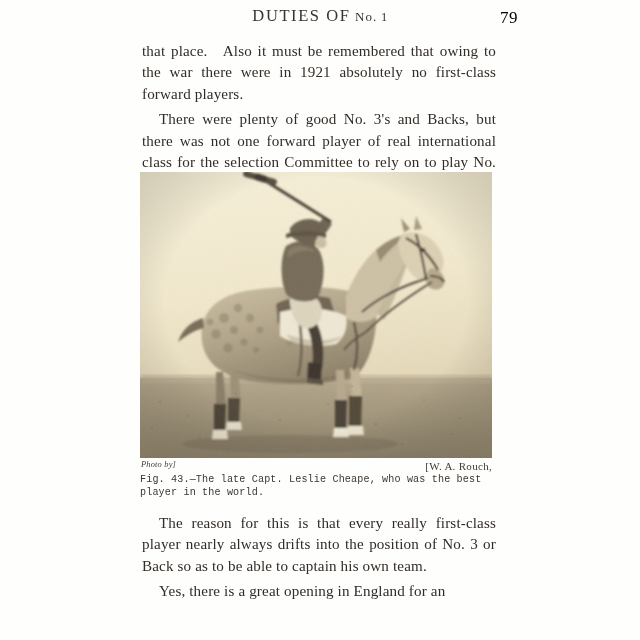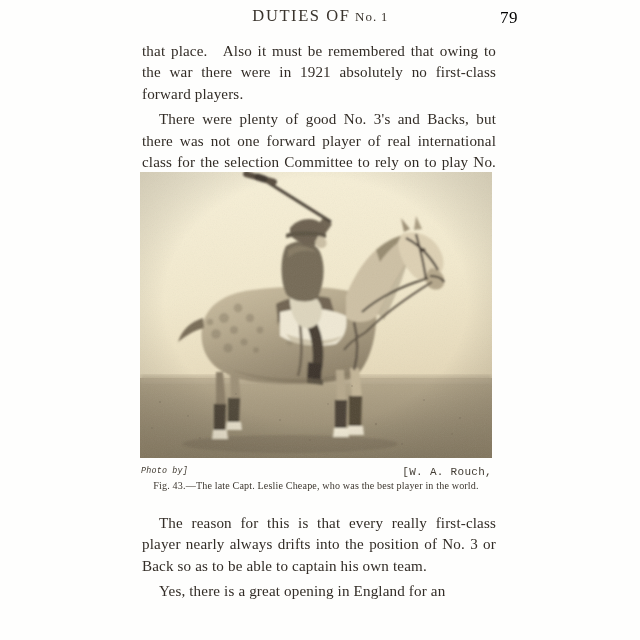--- a/index.html
+++ b/index.html
@@ -90,22 +90,21 @@
     height: 286px;
     overflow: hidden;
     background: #efe6cc;
   }
   .photo svg { display: block; }
 
   .credits {
     position: relative;
     width: 352px;
     height: 13px;
-    margin-top: 8px;
-    font-family: Liberation Mono, monospace;
+    margin-top: 2px;
   }
   .credit-left {
     position: absolute;
     left: 1px;
     top: 0;
     font-style: italic;
     font-size: 8.4px;
     color: #423c33;
     letter-spacing: 0.2px;
   }
@@ -113,25 +112,25 @@
     position: absolute;
     right: 0px;
     top: 0;
     font-size: 11px;
     color: #423c33;
     letter-spacing: 0.3px;
     padding-left: 44px;
   }
   .caption {
     width: 352px;
-    text-align: center;
     font-size: 10.1px;
     line-height: 13.2px;
     color: #3c362e;
     letter-spacing: 0.15px;
+    font-family: Liberation Mono, monospace;
   }
 </style>
 </head>
 <body>
 
 <div class="page">
 
   <div class="header">
     <div class="head-title">
       <span>DUTIES OF</span><span class="small">&nbsp;<span>No.</span></span><span class="osf">&nbsp;<span>1</span></span>

